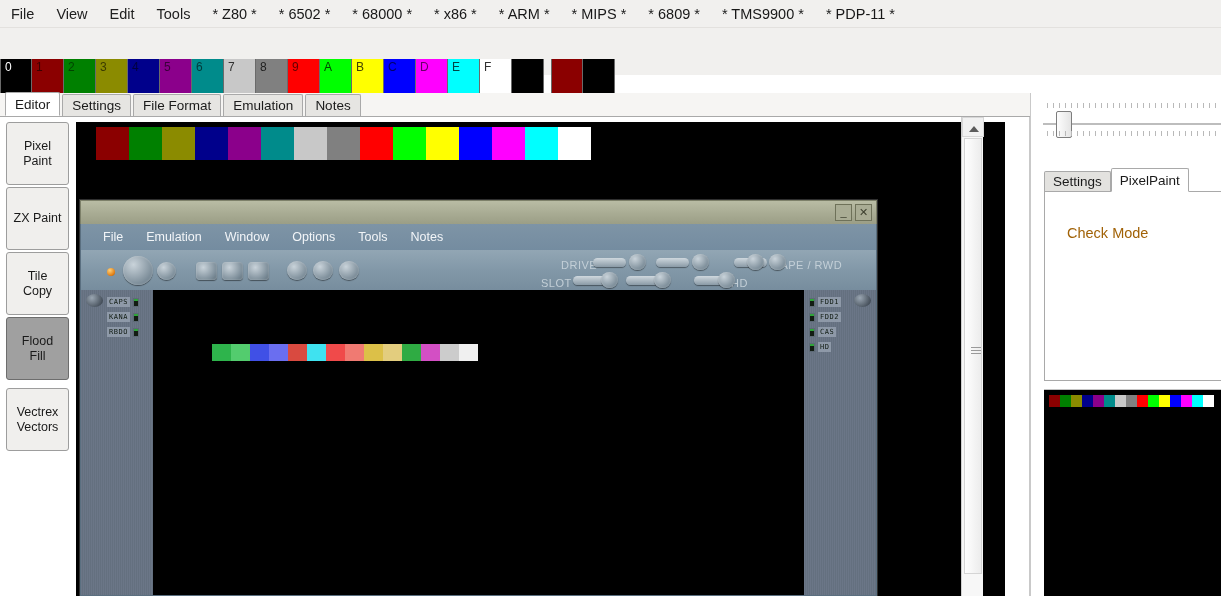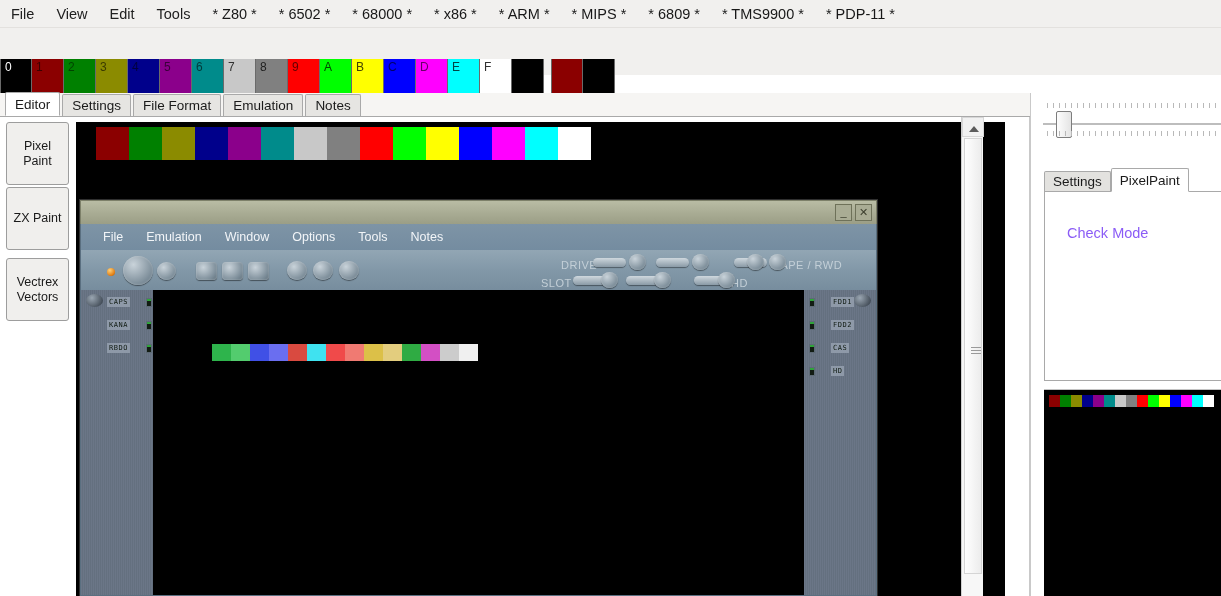--- a/index.html
+++ b/index.html
@@ -136,21 +136,21 @@
     background:#000;
     overflow:hidden;
   }
   .side-panel {
     position:absolute; top:0; width:72px; height:306px;
     background:repeating-linear-gradient(90deg,#6b7687 0 1px,#64707f 1px 2px);
   }
   .side-panel.left { left:0; }
   .side-panel.right { right:0; }
   .ind {
-    display:flex; align-items:center; gap:16px; margin-bottom:13px;
+    display:flex; align-items:center; gap:3px; margin-bottom:5px;
   }
   .ind .lbl {
     font-family:"DejaVu Sans Mono", monospace;
     font-size:7px; color:#101b12; background:#8e99a8;
     padding:1px 2px; letter-spacing:.5px; line-height:8px;
   }
   .ind .dot { width:6px;height:9px;background:#121c13;border:1px solid #5d6a76; }
   .ind .dot i { display:block; width:100%; height:40%; background:#2fa43a; }
   .screw {
     width:17px;height:13px;border-radius:50%;
@@ -213,21 +213,21 @@
     border-bottom:1px solid #fff;
   }
   .rpanel-body {
     position:absolute; left:13px; top:98px; width:240px; height:190px;
     background:#ffffff; border:1px solid #a9a9a9; z-index:2;
   }
   .check-row {
     position:absolute; left:22px; top:33px; width:220px;
     display:flex; align-items:center;
   }
-  .check-row .lab { font-size:14.5px; color:#8b5cf6; }
+  .check-row .lab { font-size:14.5px; color:#a16207; }
 
   .mini-pal-wrap {
     position:absolute; left:13px; top:296px; width:190px; height:300px;
     background:#000; border-top:1px solid #c4c4c4;
   }
   .mini-pal { position:absolute; left:5px; top:5px; display:flex; }
   .mini-pal div { width:11px; height:12px; }
 
   .rightpanel-divider {
     position:absolute; left:1030px; top:93px; width:1px; height:503px; background:#c9c9c9;
@@ -325,20 +325,32 @@
     <div class="toolcol" id="toolcol">
         <div class="toolbtn">
           <div>
             <div>Pixel</div>
             <div>Paint</div>
           </div>
         </div>
         <div class="toolbtn">
           <div>
             <div>ZX Paint</div>
+          </div>
+        </div>
+        <div class="toolbtn">
+          <div>
+            <div>Tile</div>
+            <div>Copy</div>
+          </div>
+        </div>
+        <div class="toolbtn selected">
+          <div>
+            <div>Flood</div>
+            <div>Fill</div>
           </div>
         </div>
         <div class="toolbtn gap">
           <div>
             <div>Vectrex</div>
             <div>Vectors</div>
           </div>
         </div>
       </div>
 

